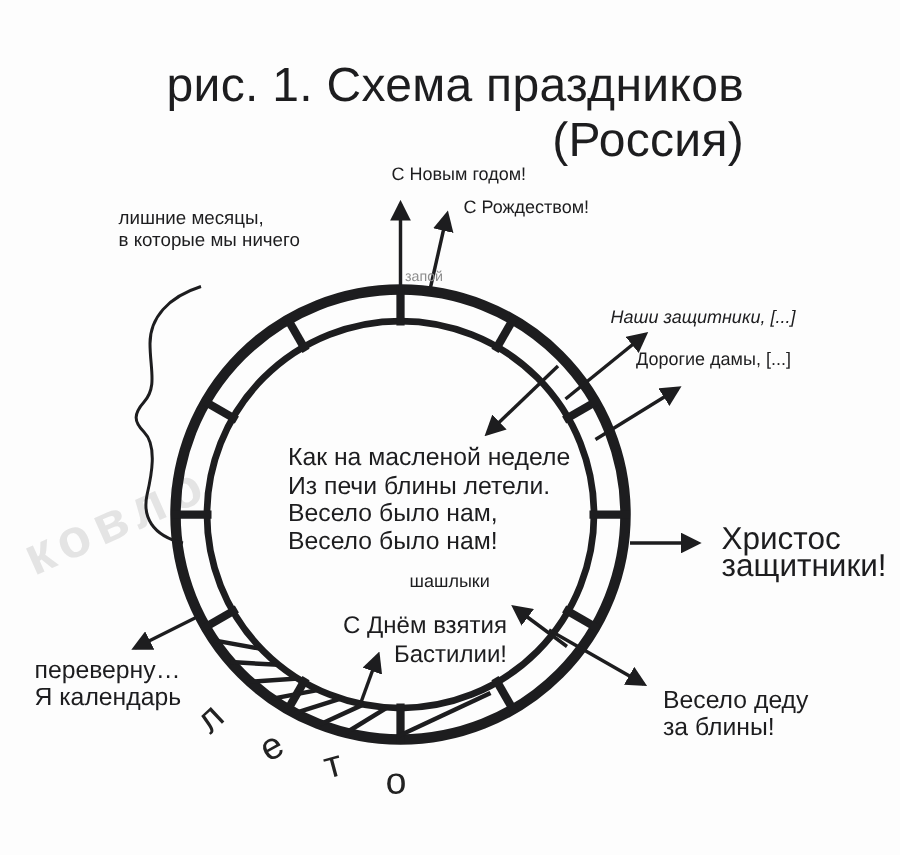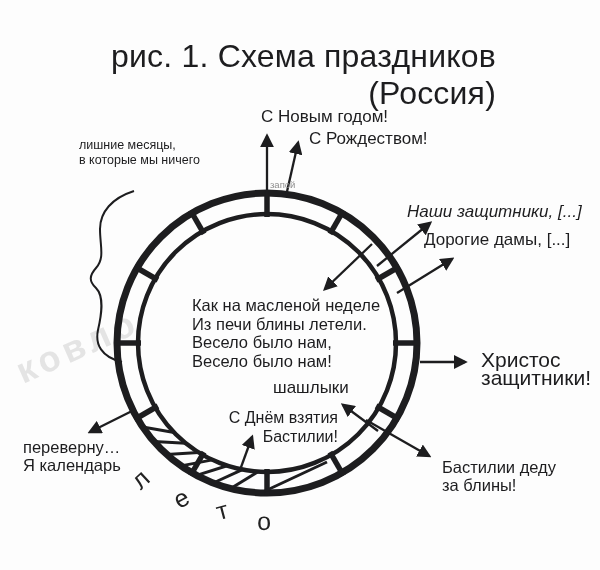--- a/index.html
+++ b/index.html
@@ -14,21 +14,21 @@
     position:absolute;top:38px;left:0;width:496px;
     text-align:right;font-size:32px;font-weight:500;letter-spacing:.2px;
   }
   .watermark{
     position:absolute;left:18px;top:352px;
     transform:rotate(-24deg);transform-origin:left center;
     font-size:36px;font-weight:700;letter-spacing:5px;
     color:#e4e4e4;user-select:none;
   }
   svg.wheel{position:absolute;left:0;top:0;}
-  .lbl{position:absolute;font-size:17px;line-height:19px;white-space:nowrap;}
+  .lbl{position:absolute;font-size:12px;line-height:19px;white-space:nowrap;}
   .lbl-new-year{left:261px;top:107px;}
   .lbl-christmas{left:309px;top:129px;}
   .lbl-defenders{left:407px;top:202px;font-style:italic;}
   .lbl-ladies{left:424px;top:230px;}
   .lbl-maslenitsa{left:192px;top:296px;font-size:16.5px;line-height:18.5px;}
   .lbl-shashlyki{left:273px;top:378px;}
   .lbl-bastille{left:223px;top:409px;width:115px;text-align:right;font-size:16px;line-height:18.5px;}
   .lbl-easter{left:481px;top:351px;font-size:21px;line-height:18px;}
   .lbl-victory{left:442px;top:458px;font-size:16.5px;line-height:18px;}
   .lbl-calendar{left:23px;top:438px;font-size:16.5px;line-height:18px;}
@@ -122,21 +122,21 @@
     <div>С Днём взятия</div>
     <div>Бастилии!</div>
   </div>
 
   <div class="lbl lbl-easter">
     <div>Христос</div>
     <div>защитники!</div>
   </div>
 
   <div class="lbl lbl-victory">
-    <div>Бастилии деду</div>
+    <div>Весело деду</div>
     <div>за блины!</div>
   </div>
 
   <div class="lbl lbl-calendar">
     <div>переверну…</div>
     <div>Я календарь</div>
   </div>
 
   <div class="lbl lbl-brace-note">
     <div>лишние месяцы,</div>

